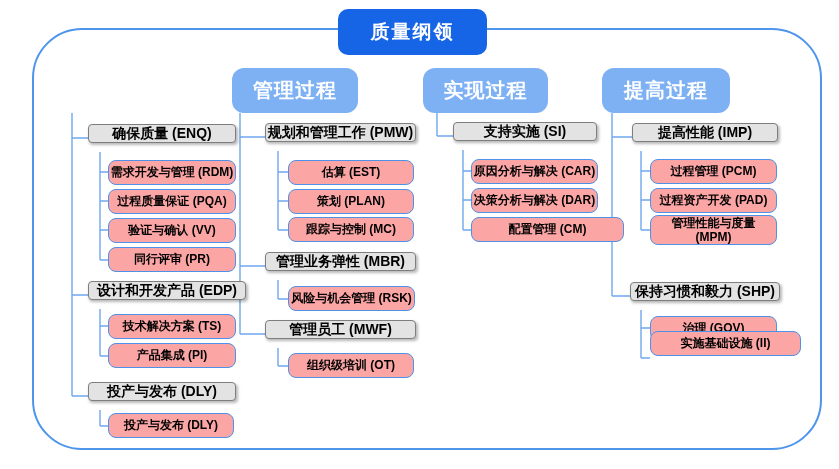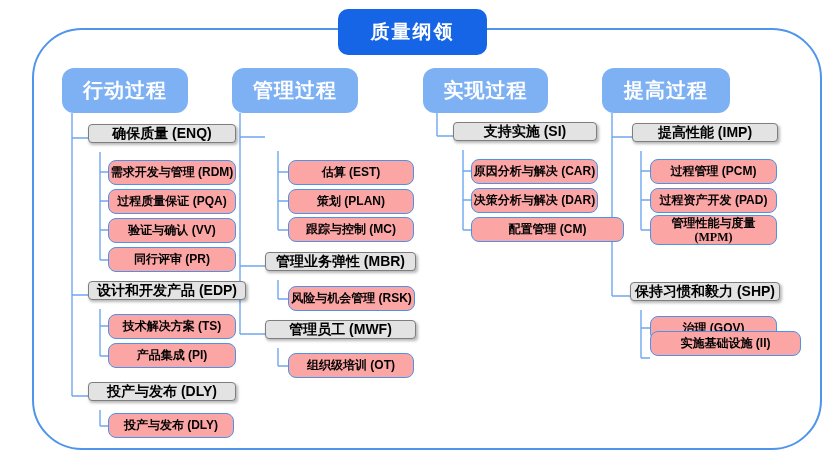--- a/index.html
+++ b/index.html
@@ -36,21 +36,21 @@
   .grp{
     background:var(--group-bg);border:1.6px solid var(--group-border);border-radius:4px;
     font-size:14px;height:19px;color:#000;z-index:2;
     box-shadow:1.5px 2px 3px rgba(0,0,0,0.28);
   }
   .leaf{
     background:#fca5a5;border:1.5px solid var(--leaf-border);border-radius:8px;
     font-size:12px;height:25px;color:#000;z-index:2;
   }
   .leaf.tall{
-    height:30px;white-space:normal;line-height:14px;padding:4px 12px;font-size:12px;font-family:Liberation Serif, serif;
+    height:30px;white-space:normal;line-height:14px;padding:4px 12px;font-size:12px;
   }
 </style>
 </head>
 <body>
 
 <div class="canvas">
 
   <div class="frame"></div>
 
   <svg class="wires" width="839" height="469" viewBox="0 0 839 469">
@@ -65,33 +65,33 @@
       M278 348 V366 M278 366 H288
       M437 113 V136 M437 136 H453
       M463 150 V230 M463 171 H471 M463 200 H471 M463 230 H471
       M612 113 V296 M612 137 H632 M612 296 H630
       M641 151 V230 M641 171 H650 M641 200 H650 M641 230 H650
       M641 310 V358 M641 328 H650 M641 358 H650"></path>
   </svg>
 
   <div class="node title" style="left:338px;top:9px;width:149px;height:46px">质量纲领</div>
 
-  <div class="node hdr" style="left:62px;width:126px">行动过程</div>
   <div class="node grp" style="left:88px;top:124px;width:148px">确保质量 (ENQ)</div>
   <div class="node leaf" style="left:108px;top:160px;width:128px">需求开发与管理 (RDM)</div>
   <div class="node leaf" style="left:108px;top:189px;width:128px">过程质量保证 (PQA)</div>
   <div class="node leaf" style="left:108px;top:218px;width:128px">验证与确认 (VV)</div>
   <div class="node leaf" style="left:108px;top:247px;width:128px">同行评审 (PR)</div>
   <div class="node grp" style="left:88px;top:281px;width:158px">设计和开发产品 (EDP)</div>
   <div class="node leaf" style="left:108px;top:314px;width:128px">技术解决方案 (TS)</div>
   <div class="node leaf" style="left:108px;top:343px;width:128px">产品集成 (PI)</div>
   <div class="node grp" style="left:88px;top:382px;width:148px">投产与发布 (DLY)</div>
   <div class="node leaf" style="left:108px;top:413px;width:126px">投产与发布 (DLY)</div>
 
   <div class="node hdr" style="left:232px;width:126px">管理过程</div>
+  <div class="node grp" style="left:265px;top:123px;width:151px">规划和管理工作 (PMW)</div>
   <div class="node leaf" style="left:288px;top:160px;width:126px">估算 (EST)</div>
   <div class="node leaf" style="left:288px;top:189px;width:126px">策划 (PLAN)</div>
   <div class="node leaf" style="left:288px;top:217px;width:126px">跟踪与控制 (MC)</div>
   <div class="node grp" style="left:265px;top:252px;width:151px">管理业务弹性 (MBR)</div>
   <div class="node leaf" style="left:288px;top:286px;width:127px">风险与机会管理 (RSK)</div>
   <div class="node grp" style="left:265px;top:320px;width:151px">管理员工 (MWF)</div>
   <div class="node leaf" style="left:288px;top:353px;width:126px">组织级培训 (OT)</div>
 
   <div class="node hdr" style="left:423px;width:125px">实现过程</div>
   <div class="node grp" style="left:453px;top:122px;width:144px">支持实施 (SI)</div>

